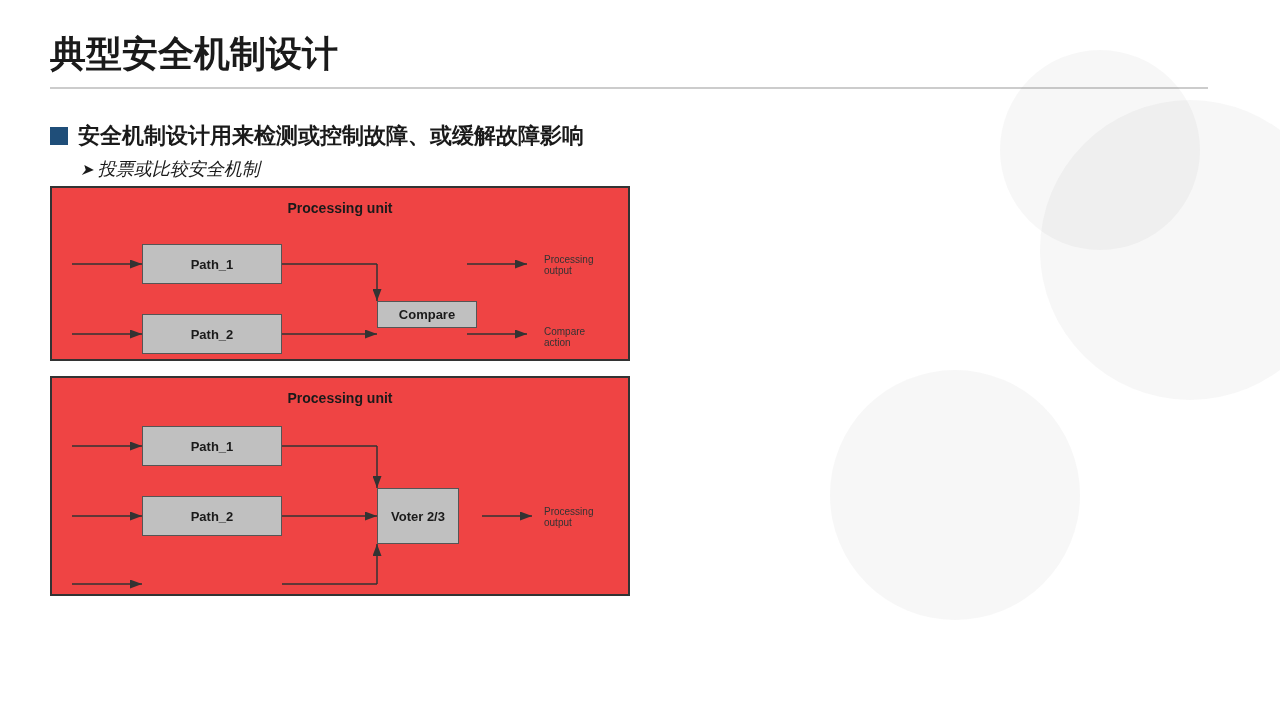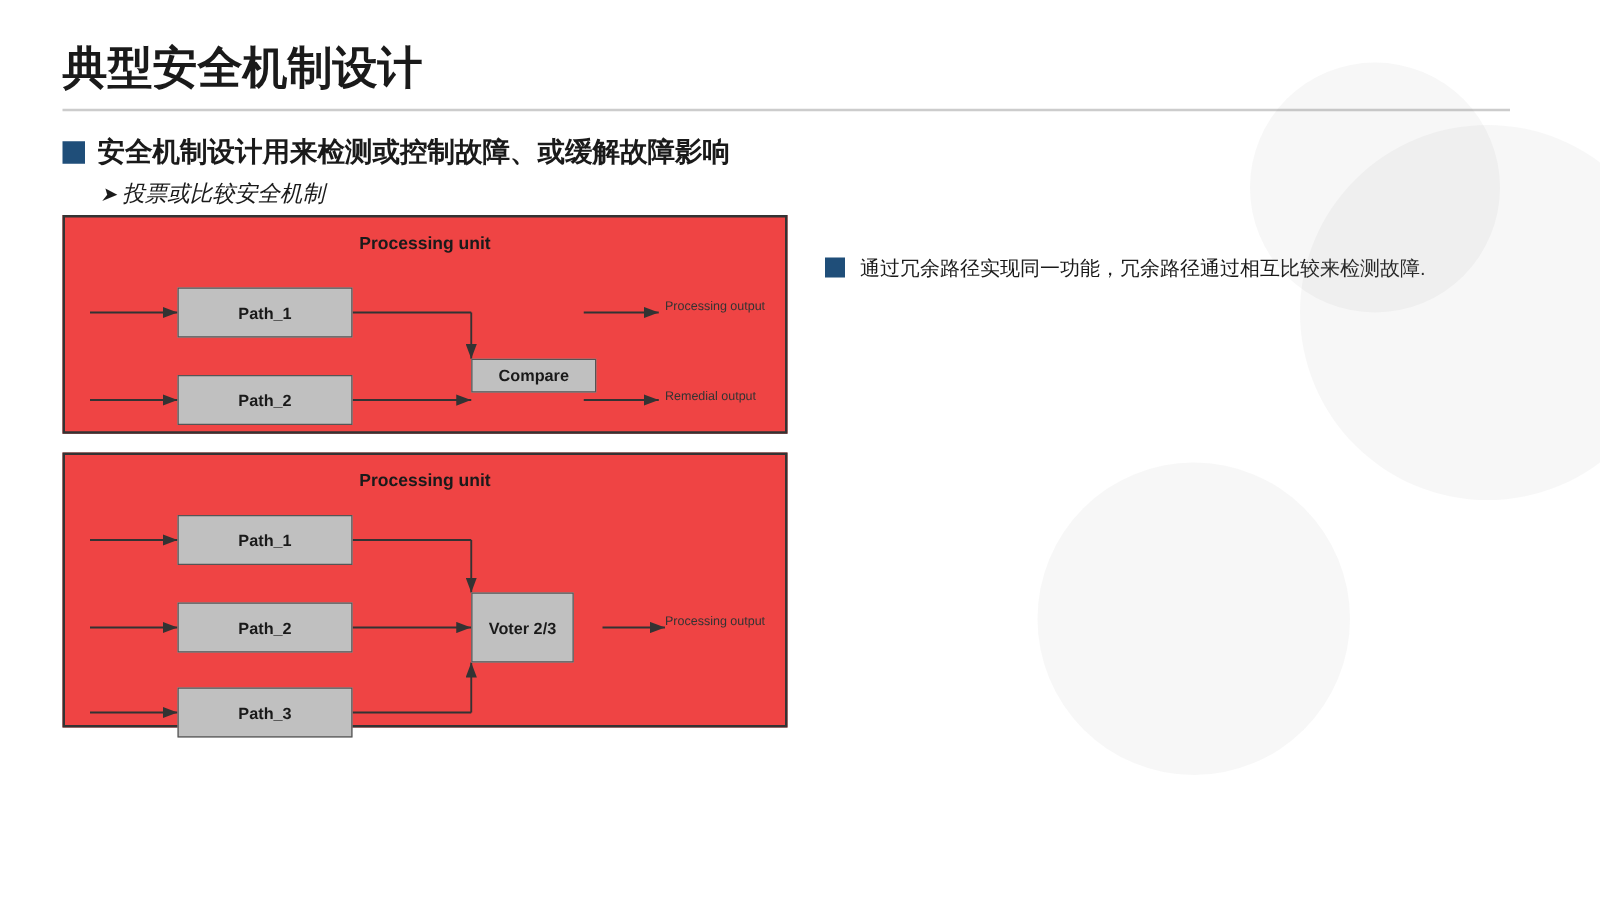--- a/index.html
+++ b/index.html
@@ -59,21 +59,21 @@
       color: #1a1a1a;
       margin-bottom: 10px;
       padding-bottom: 8px;
       border-bottom: 2px solid #cccccc;
     }
 
     
     .main-heading {
       display: flex;
       align-items: center;
-      margin-top: 18px;
+      margin-top: 32px;
       margin-bottom: 6px;
     }
     .blue-square {
       width: 18px;
       height: 18px;
       background: #1f4e79;
       margin-right: 10px;
       flex-shrink: 0;
     }
     .main-heading-text {
@@ -191,20 +191,21 @@
       font-size: 16px;
       line-height: 1.7;
       color: #1a1a1a;
     }
 
     
     .output-label {
       position: absolute;
       font-size: 10px;
       color: #333;
+      margin-left: 12px;
     }
   </style>
 </head>
 <body>
 
 <div class="slide">
 
   <div class="bg-shape bg-shape-1"></div>
   <div class="bg-shape bg-shape-2"></div>
   <div class="bg-shape bg-shape-3"></div>
@@ -254,21 +255,21 @@
 
           <div class="block-box" style="left:75px; top:88px; width:140px; height:40px;">
             <span>Path_2</span>
           </div>
 
           <div class="block-box" style="left:310px; top:75px; width:100px; height:27px;">
             <span>Compare</span>
           </div>
 
           <span class="output-label" style="left:465px; top:28px;">Processing output</span>
-          <span class="output-label" style="left:465px; top:100px;">Remedial output</span>
+          <span class="output-label" style="left:465px; top:100px;">Compare action</span>
         </div>
       </div>
 
       <div class="diagram-container bottom-diagram">
         <div class="diagram-label">Processing unit</div>
         <div class="diagram-inner">
           <svg class="diagram-svg" width="550" height="200">
 
             <line x1="5" y1="30" x2="75" y2="30" stroke="#333" stroke-width="1.5" marker-end="url(#arrowhead2)"></line>
             <line x1="5" y1="100" x2="75" y2="100" stroke="#333" stroke-width="1.5" marker-end="url(#arrowhead2)"></line>
@@ -292,38 +293,31 @@
           </svg>
 
           <div class="block-box" style="left:75px; top:10px; width:140px; height:40px;">
             <span>Path_1</span>
           </div>
 
           <div class="block-box" style="left:75px; top:80px; width:140px; height:40px;">
             <span>Path_2</span>
           </div>
 
-          <div class="block-box" style="left:75px; top:148px; width:140px; height:40px;">
-            <span>Path_3</span>
-          </div>
 
           <div class="block-box" style="left:310px; top:72px; width:82px; height:56px;">
             <span>Voter 2/3</span>
           </div>
 
           <span class="output-label" style="left:465px; top:90px;">Processing output</span>
         </div>
       </div>
 
     </div>
 
     <div class="text-column">
 
-      <div class="text-item">
-        <div class="text-blue-square"></div>
-        <div class="text-content">通过冗余路径实现同一功能，冗余路径通过相互比较来检测故障.</div>
-      </div>
 
 
     </div>
 
   </div>
 </div>
 
 </body></html>

